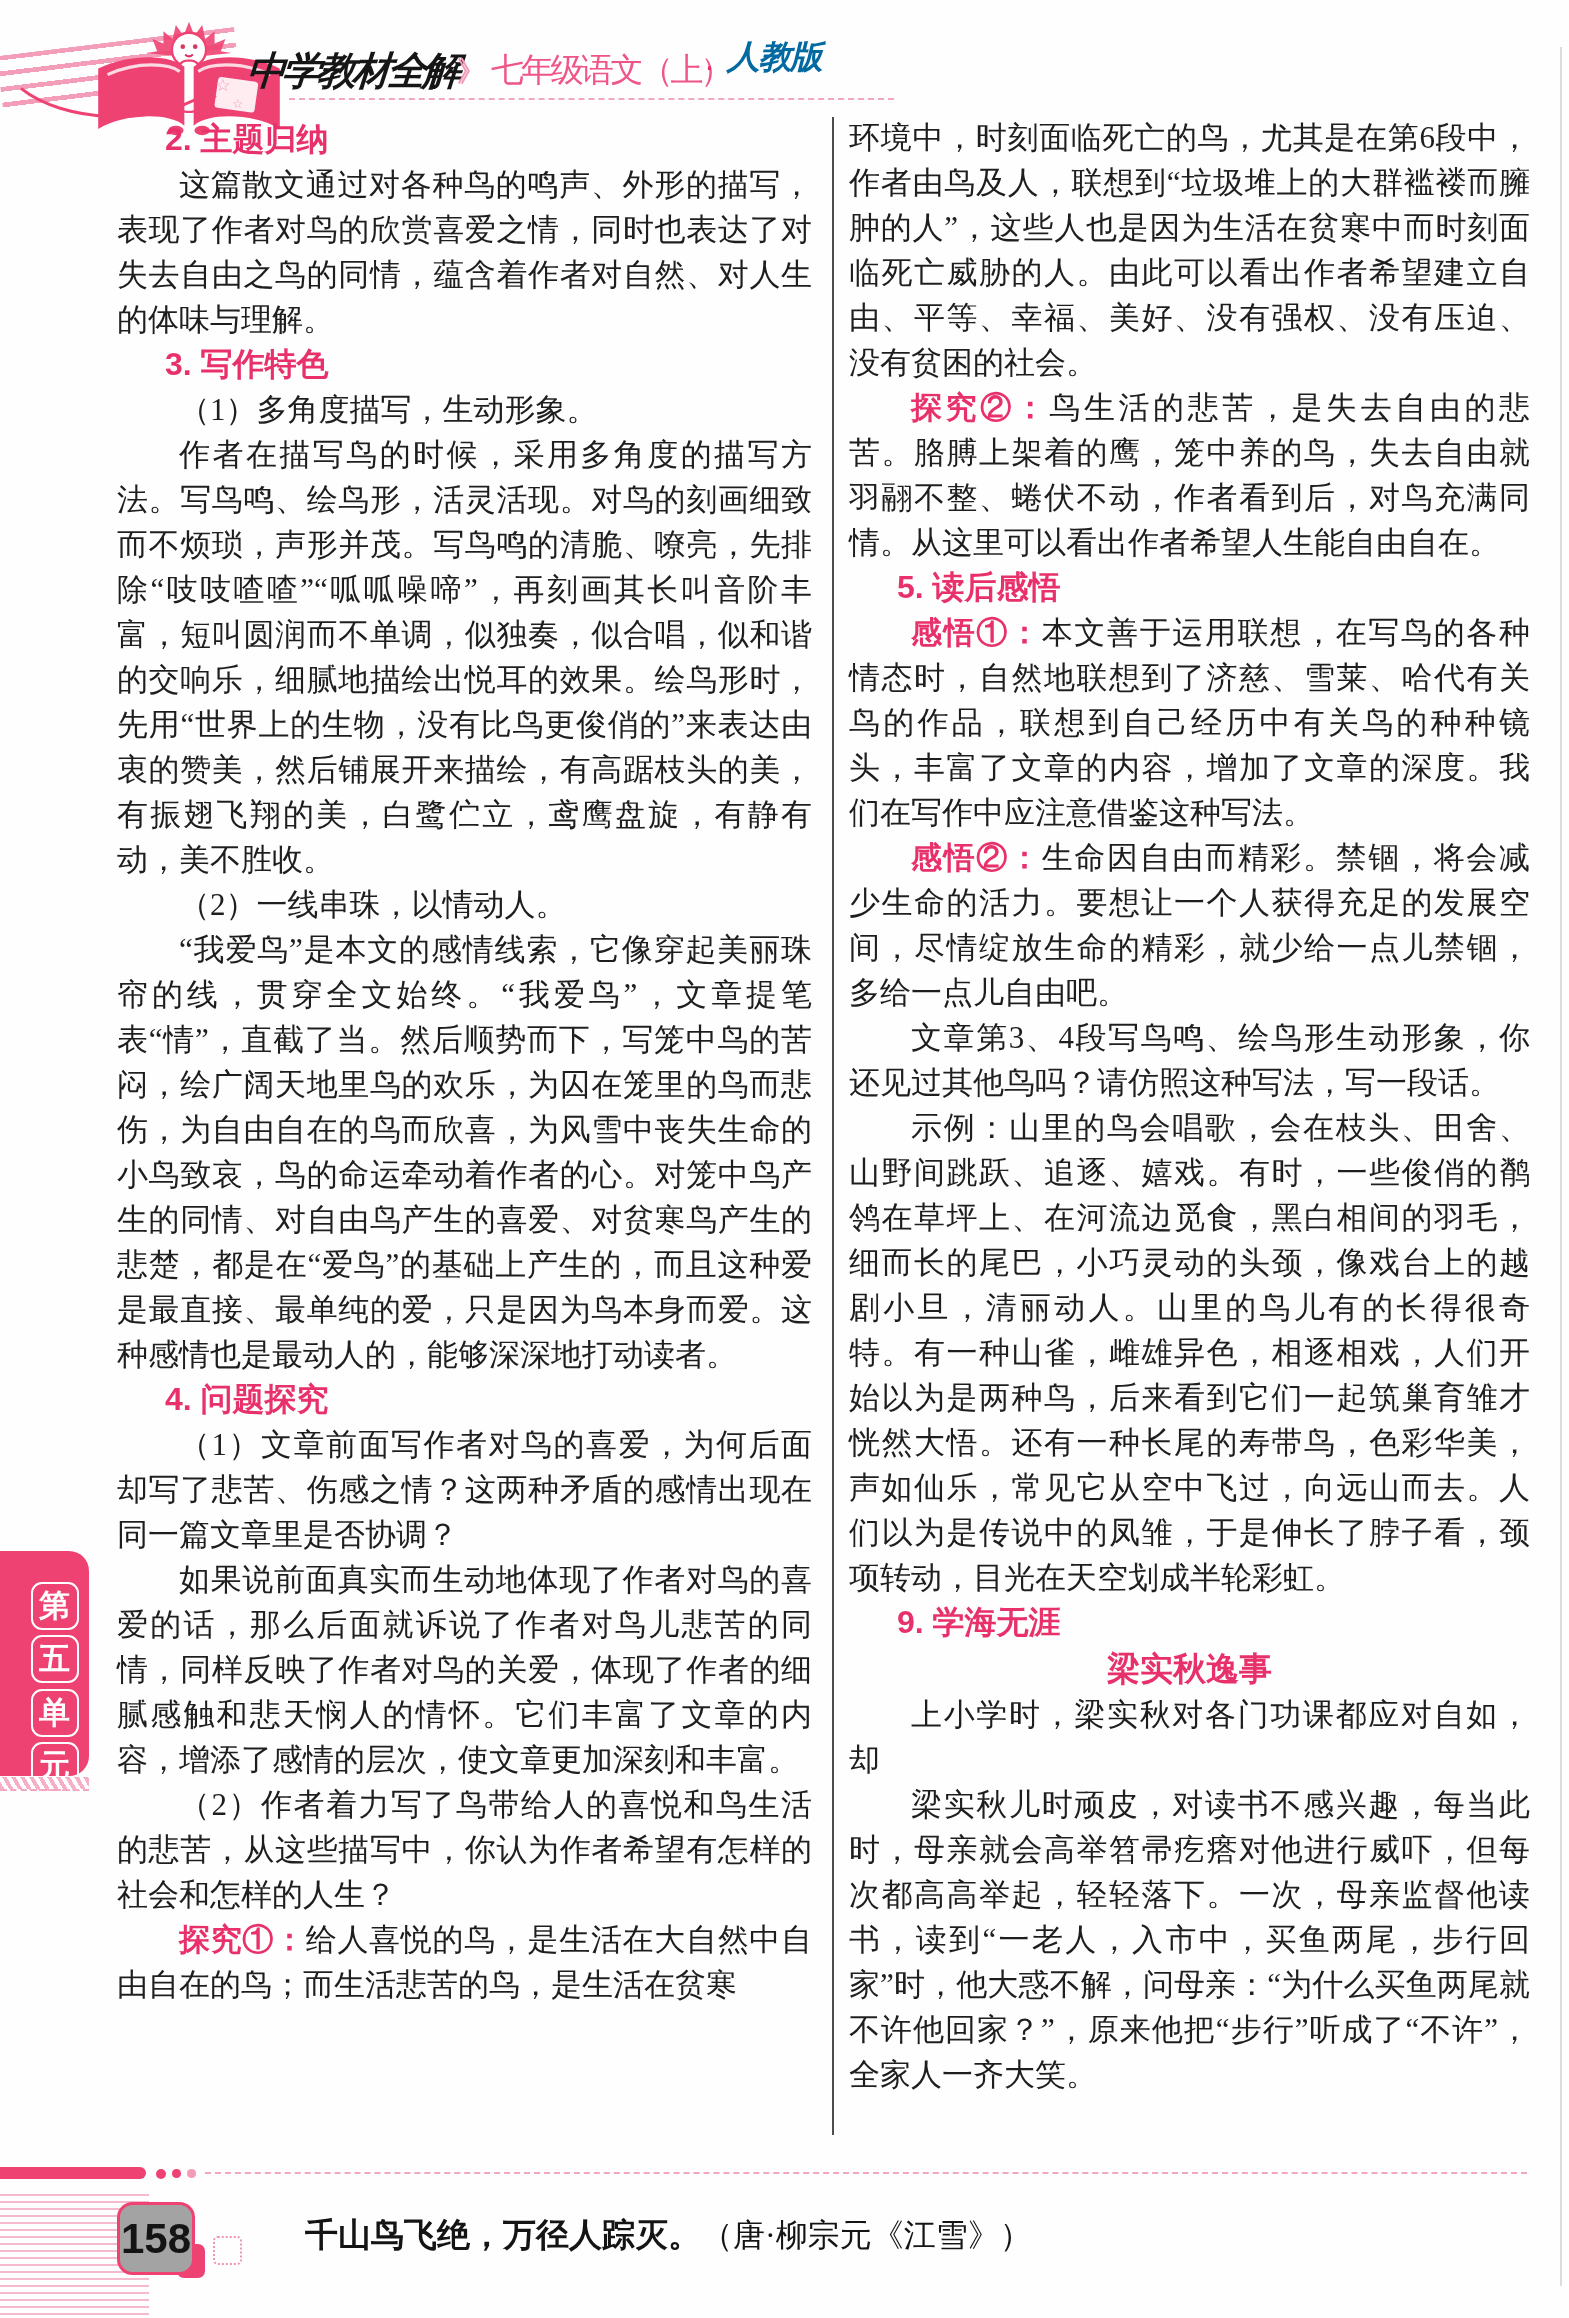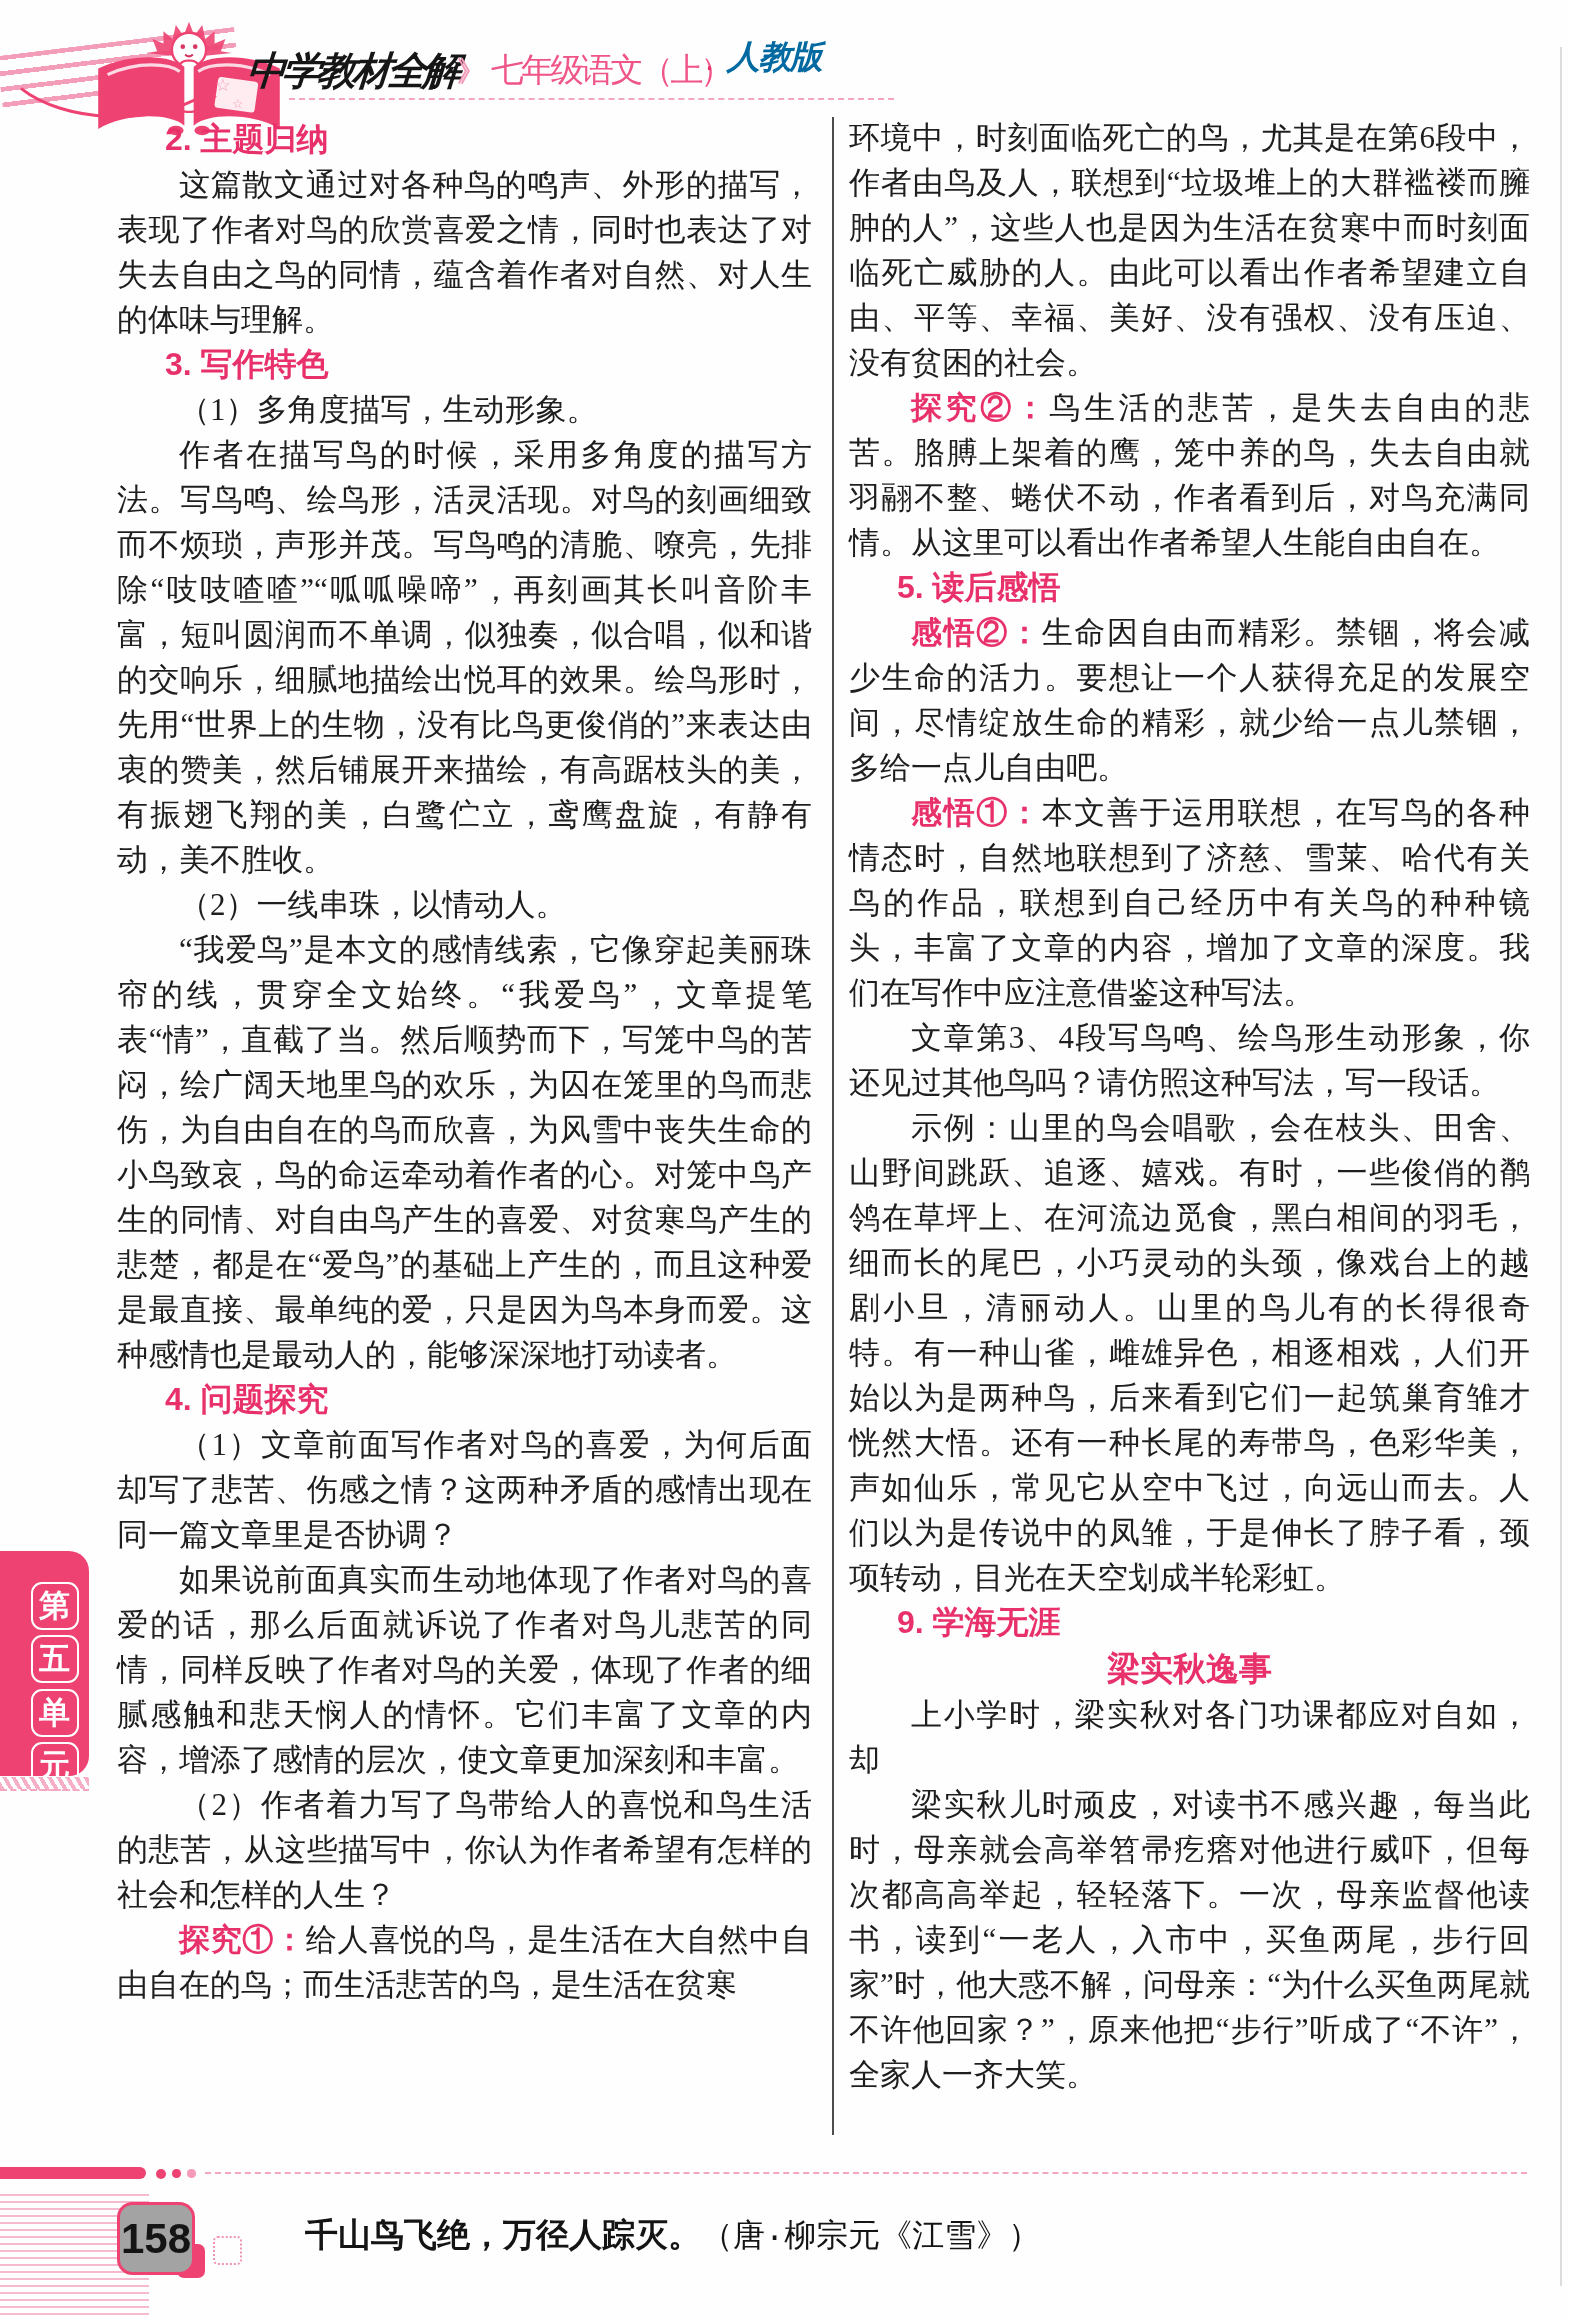--- a/index.html
+++ b/index.html
@@ -62,21 +62,21 @@
                 background:repeating-linear-gradient(180deg,#f4a9c2 0 2.3px,transparent 2.3px 7px);}
   .pagenum-accent{position:absolute;left:177px;top:2244px;width:28px;height:34px;background:#ee4372;
                   border-radius:7px;}
   .pagenum-box{position:absolute;left:117px;top:2202px;width:72px;height:67px;background:#a3a3a3;
                border:3.1px solid #ee4372;border-radius:15.6px;display:flex;align-items:center;
                justify-content:center;font:bold 42px "Liberation Sans",sans-serif;color:#141414;}
   .dotted-sq{position:absolute;left:213px;top:2236px;width:25px;height:25px;
              border:2.3px dotted #f094b4;border-radius:4.7px;}
   .footer-quote{position:absolute;left:305px;top:2213px;font-size:33px;color:#141414;
                 font-family:"Liberation Sans",sans-serif;font-weight:bold;white-space:nowrap;}
-  .footer-quote .src{font-family:Liberation Mono, monospace;font-weight:normal;font-size:32px;}
+  .footer-quote .src{font-family:Liberation Serif, serif;font-weight:normal;font-size:32px;}
   .page-edge{position:absolute;left:1560px;top:47px;width:1.6px;height:2239px;background:#dcdcdc;}
 </style>
 </head>
 <body>
 
 <div class="page">
 
   <header>
     <div class="stripes"></div>
 
@@ -123,22 +123,22 @@
       <h3 class="h-red">4. 问题探究</h3>
       <p class="para">（1）文章前面写作者对鸟的喜爱，为何后面却写了悲苦、伤感之情？这两种矛盾的感情出现在同一篇文章里是否协调？</p>
       <p class="para">如果说前面真实而生动地体现了作者对鸟的喜爱的话，那么后面就诉说了作者对鸟儿悲苦的同情，同样反映了作者对鸟的关爱，体现了作者的细腻感触和悲天悯人的情怀。它们丰富了文章的内容，增添了感情的层次，使文章更加深刻和丰富。</p>
       <p class="para">（2）作者着力写了鸟带给人的喜悦和鸟生活的悲苦，从这些描写中，你认为作者希望有怎样的社会和怎样的人生？</p>
       <p class="para"><span class="lead">探究①：</span>给人喜悦的鸟，是生活在大自然中自由自在的鸟；而生活悲苦的鸟，是生活在贫寒</p>
     </main>
   <main class="col right" id="col-right">
       <p class="para noindent">环境中，时刻面临死亡的鸟，尤其是在第6段中，作者由鸟及人，联想到“垃圾堆上的大群褴褛而臃肿的人”，这些人也是因为生活在贫寒中而时刻面临死亡威胁的人。由此可以看出作者希望建立自由、平等、幸福、美好、没有强权、没有压迫、没有贫困的社会。</p>
       <p class="para"><span class="lead">探究②：</span>鸟生活的悲苦，是失去自由的悲苦。胳膊上架着的鹰，笼中养的鸟，失去自由就羽翮不整、蜷伏不动，作者看到后，对鸟充满同情。从这里可以看出作者希望人生能自由自在。</p>
       <h3 class="h-red">5. 读后感悟</h3>
+      <p class="para"><span class="lead">感悟①：</span>本文善于运用联想，在写鸟的各种情态时，自然地联想到了济慈、雪莱、哈代有关鸟的作品，联想到自己经历中有关鸟的种种镜头，丰富了文章的内容，增加了文章的深度。我们在写作中应注意借鉴这种写法。</p>
       <p class="para"><span class="lead">感悟②：</span>生命因自由而精彩。禁锢，将会减少生命的活力。要想让一个人获得充足的发展空间，尽情绽放生命的精彩，就少给一点儿禁锢，多给一点儿自由吧。</p>
-      <p class="para"><span class="lead">感悟①：</span>本文善于运用联想，在写鸟的各种情态时，自然地联想到了济慈、雪莱、哈代有关鸟的作品，联想到自己经历中有关鸟的种种镜头，丰富了文章的内容，增加了文章的深度。我们在写作中应注意借鉴这种写法。</p>
       <p class="para">文章第3、4段写鸟鸣、绘鸟形生动形象，你还见过其他鸟吗？请仿照这种写法，写一段话。</p>
       <p class="para">示例：山里的鸟会唱歌，会在枝头、田舍、山野间跳跃、追逐、嬉戏。有时，一些俊俏的鹡鸰在草坪上、在河流边觅食，黑白相间的羽毛，细而长的尾巴，小巧灵动的头颈，像戏台上的越剧小旦，清丽动人。山里的鸟儿有的长得很奇特。有一种山雀，雌雄异色，相逐相戏，人们开始以为是两种鸟，后来看到它们一起筑巢育雏才恍然大悟。还有一种长尾的寿带鸟，色彩华美，声如仙乐，常见它从空中飞过，向远山而去。人们以为是传说中的凤雏，于是伸长了脖子看，颈项转动，目光在天空划成半轮彩虹。</p>
       <h3 class="h-red">9. 学海无涯</h3>
       <h4 class="h-center">梁实秋逸事</h4>
       <p class="para">上小学时，梁实秋对各门功课都应对自如，却</p>
       <p class="para">梁实秋儿时顽皮，对读书不感兴趣，每当此时，母亲就会高举笤帚疙瘩对他进行威吓，但每次都高高举起，轻轻落下。一次，母亲监督他读书，读到“一老人，入市中，买鱼两尾，步行回家”时，他大惑不解，问母亲：“为什么买鱼两尾就不许他回家？”，原来他把“步行”听成了“不许”，全家人一齐大笑。</p>
     </main>
 
   <aside class="unit-tab">
     <div class="unit-chars" id="unit-chars">

